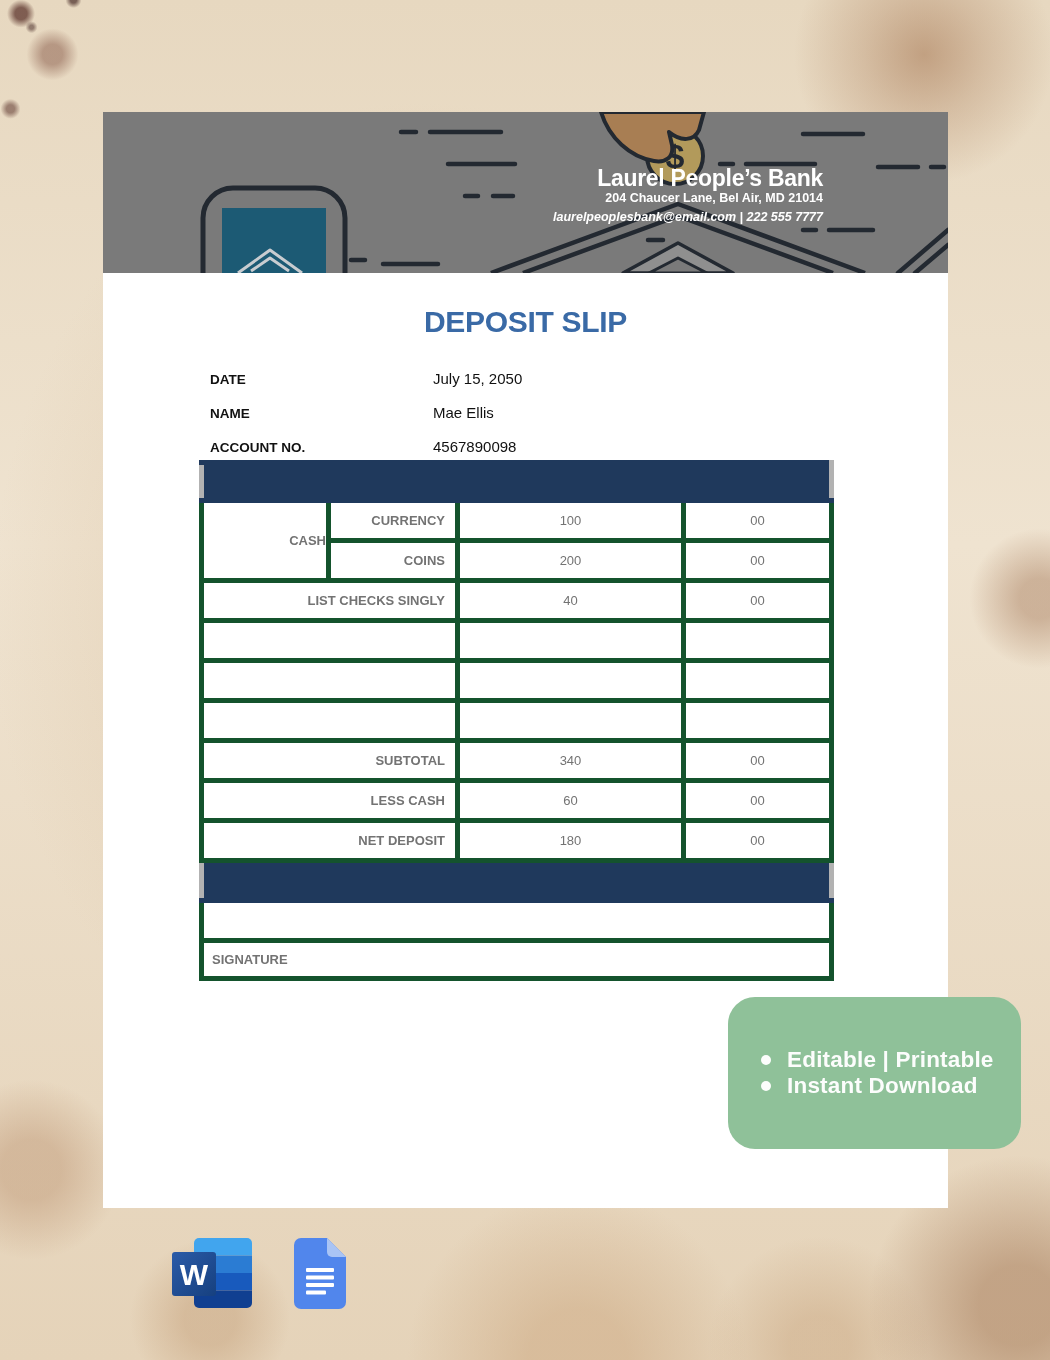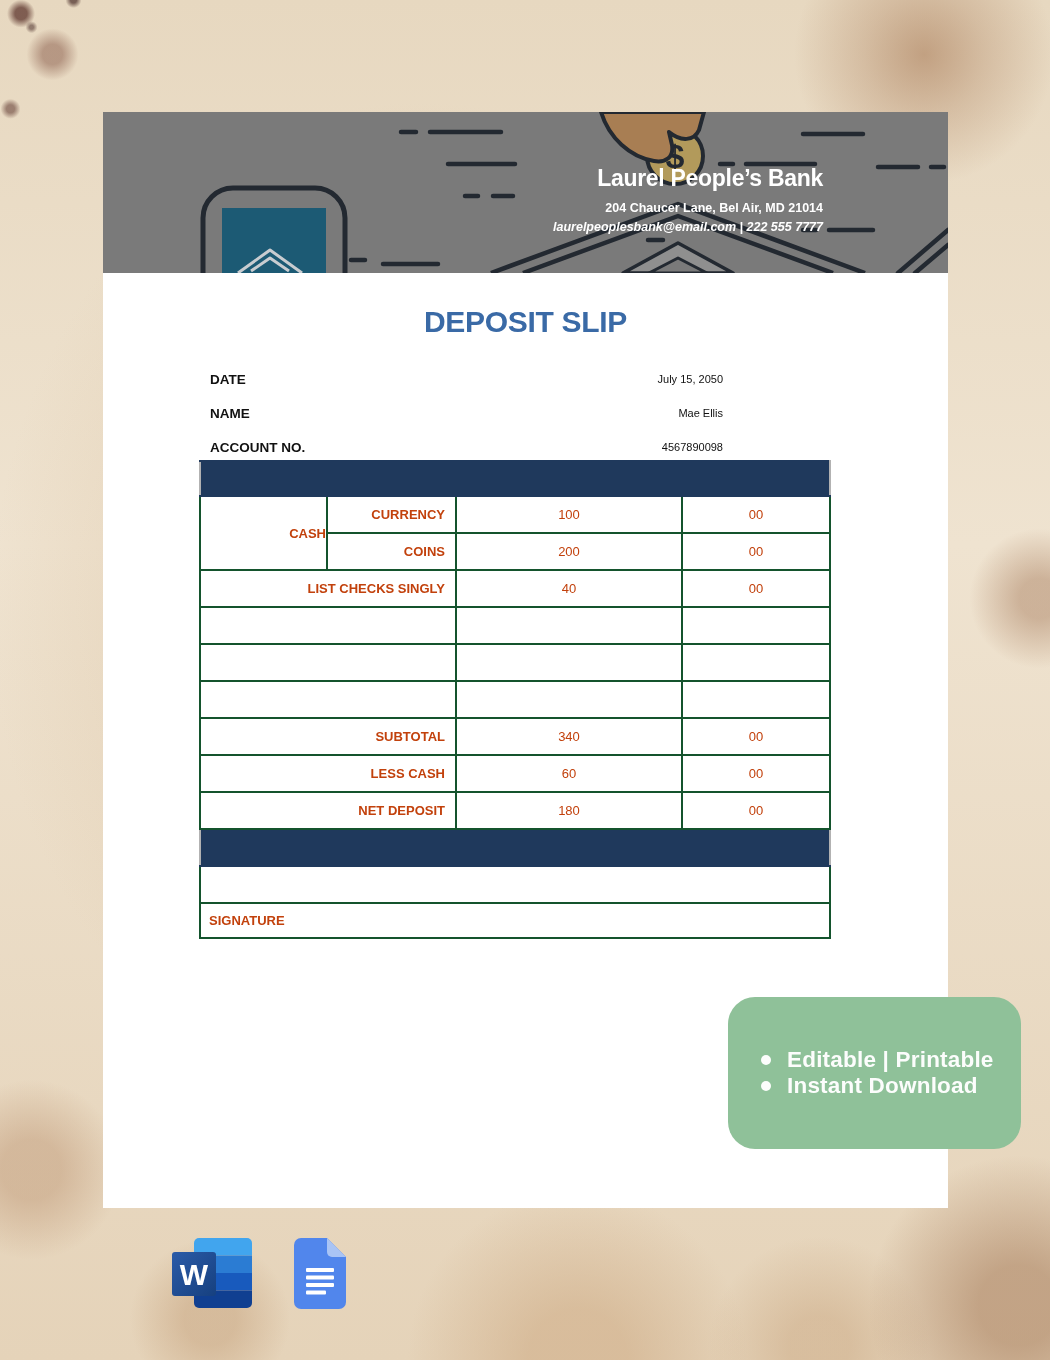--- a/index.html
+++ b/index.html
@@ -22,32 +22,32 @@
       radial-gradient(circle at 78% 99%, rgba(196,158,118,0.40) 0 30px, rgba(196,158,118,0) 110px),
       radial-gradient(ellipse at 40% 45%, rgba(216,190,156,0.35) 0 220px, rgba(216,190,156,0) 430px),
       linear-gradient(180deg,#E7D8C0 0%,#EFE3D0 40%,#E5D3B9 100%);
   }
   .page{position:absolute;left:103px;top:112px;width:845px;height:1096px;background:#FFFFFF;}
   
   .doc-header{position:absolute;left:0;top:0;width:845px;height:161px;overflow:hidden;}
   .doc-header svg{position:absolute;left:0;top:0;}
   .bank-info{position:absolute;top:53px;right:125px;text-align:right;color:#FFFFFF;}
   .bank-name{font-size:23px;font-weight:bold;line-height:26px;letter-spacing:-0.3px;}
-  .bank-address{margin-top:10px;font-size:12.5px;font-weight:bold;line-height:14px;}
+  .bank-address{font-size:12.5px;font-weight:bold;line-height:14px;}
   .bank-contact{margin-top:5px;font-size:12.5px;font-weight:bold;line-height:14px;font-style:italic;}
   
   .title{position:absolute;top:194px;left:0;width:100%;margin:0;text-align:center;
          font-size:30px;line-height:32px;font-weight:bold;color:#3A6AA6;letter-spacing:-0.3px;}
   .fields{position:absolute;top:250px;left:107px;width:620px;}
   .field-row{position:relative;height:34px;line-height:34px;}
   .flabel{font-size:13.5px;font-weight:bold;color:#111;}
-  .fvalue{position:absolute;left:223px;top:0;width:290px;text-align:right;font-size:11px;color:#111;}
+  .fvalue{position:absolute;left:223px;top:0;width:290px;text-align:left;font-size:15px;color:#111;}
   
   table.dep{position:absolute;left:96px;top:348px;width:630px;border-collapse:collapse;table-layout:fixed;}
-  table.dep td{border:2px solid #14532d;font-size:13px;color:#c2410c;padding:0;}
+  table.dep td{border:5px solid #14532d;font-size:13px;color:#737373;padding:0;}
   table.dep td.bar{background:#1F395C;border-color:#1F395C #B2B2B2;height:33px;}
   table.dep td.h35{height:35px;}
   table.dep td.h33{height:33px;}
   .c-cash{text-align:right;font-weight:bold;font-size:13.5px;}
   .c-lbl{text-align:right;font-weight:bold;padding-right:10px !important;}
   .c-amt,.c-cents{text-align:center;}
   td.sig-cell{font-weight:bold;padding-left:8px !important;font-size:13px;}
   
   .badge{position:absolute;left:728px;top:997px;width:293px;height:152px;border-radius:27px;
          background:#8FC199;display:flex;flex-direction:column;justify-content:center;

